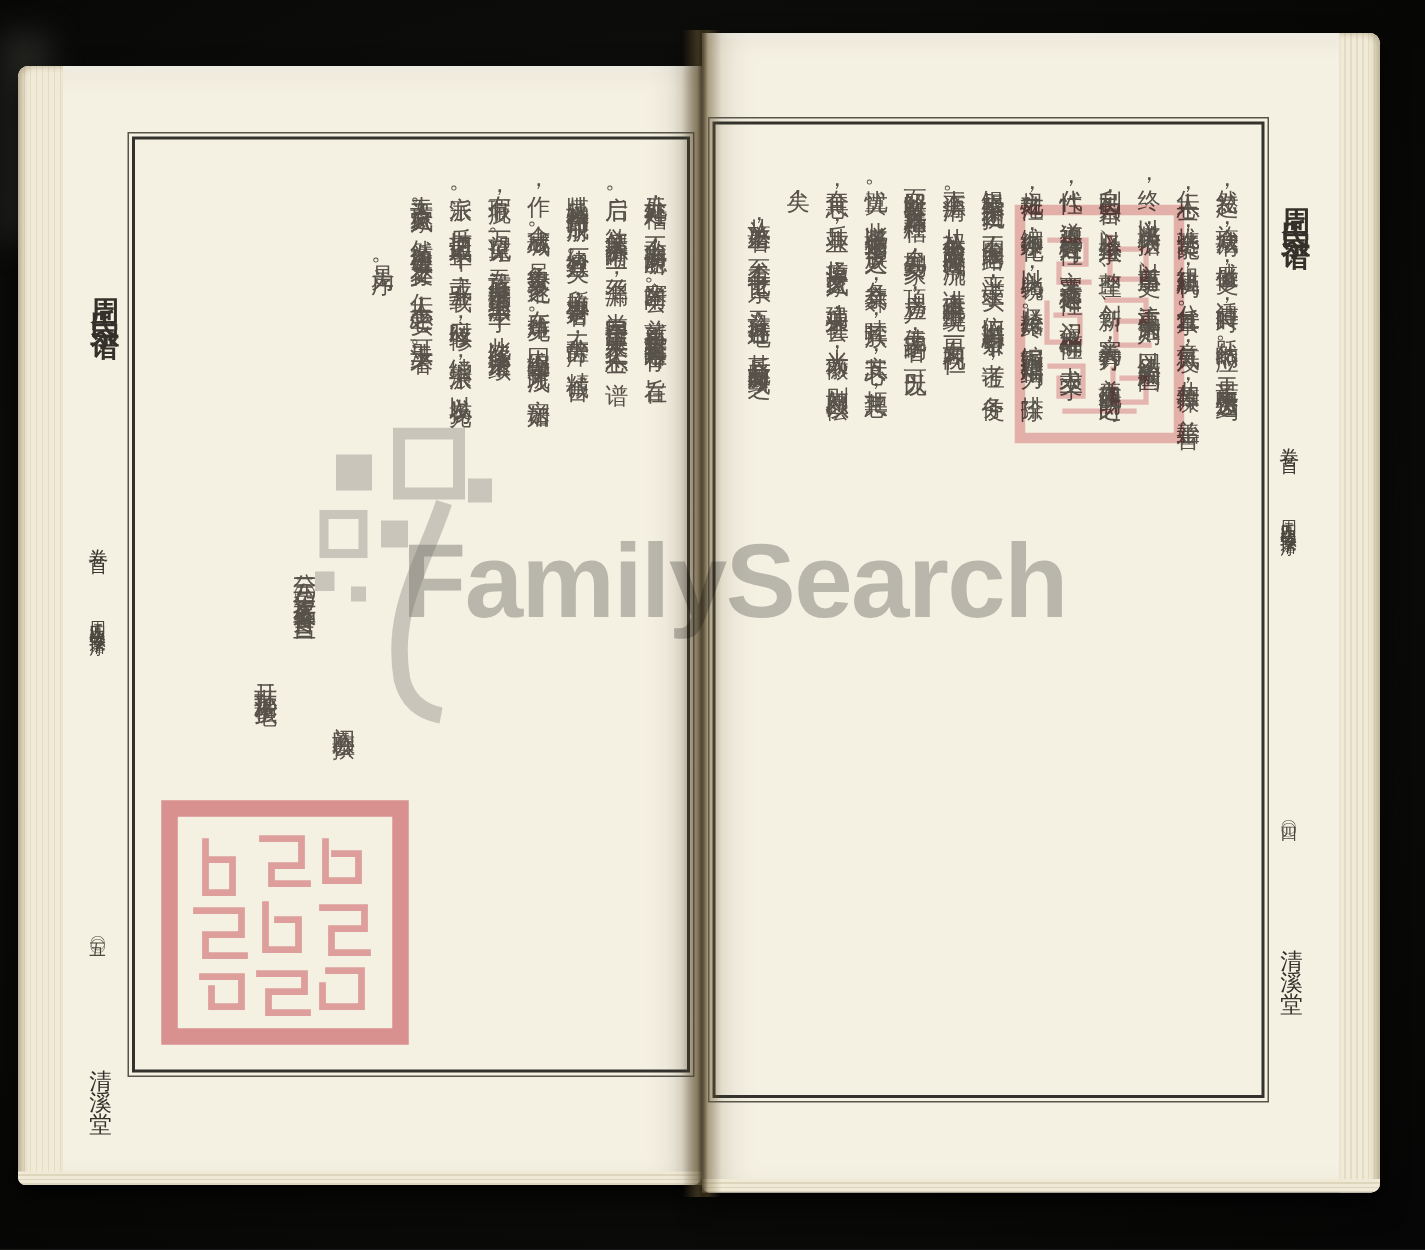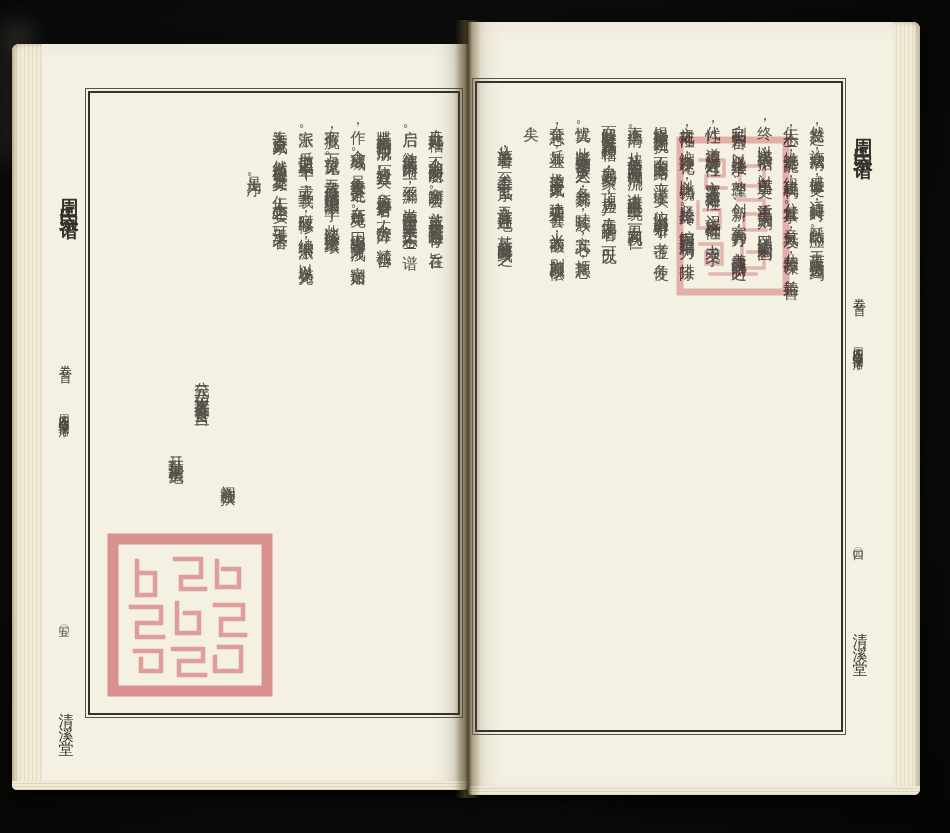--- a/index.html
+++ b/index.html
@@ -192,13 +192,28 @@
             <path d="M64 22 v28 h24 v-20 h-18 M62 64 h26 v14 h-20 v16 h22 M66 110 v22 h22 v-16 h-16"></path>
             <path d="M34 138 h46"></path>
           </g>
         </g>
       </svg>
     </div>
   </div>
 
   <div class="gutter"></div>
 
+  <div class="watermark">
+    <svg class="wm-logo" width="135" height="200" viewBox="0 0 135 200">
+      <g fill="#8f8f8f" stroke="#8f8f8f">
+        <rect x="56" y="4" width="40" height="40" fill="none" stroke-width="8"></rect>
+        <rect x="14" y="18" width="24" height="24" stroke-width="0"></rect>
+        <rect x="102" y="34" width="16" height="16" stroke-width="0"></rect>
+        <rect x="6" y="58" width="26" height="26" fill="none" stroke-width="6"></rect>
+        <rect x="44" y="62" width="18" height="18" stroke-width="0"></rect>
+        <rect x="0" y="96" width="13" height="13" stroke-width="0"></rect>
+        <rect x="24" y="106" width="10" height="10" stroke-width="0"></rect>
+        <path d="M86 50 C72 92 50 122 58 168 q5 20 26 24" fill="none" stroke-width="11"></path>
+      </g>
+    </svg>
+    <div class="wm-text">FamilySearch</div>
+  </div>
 </div>
 
 </body></html>

